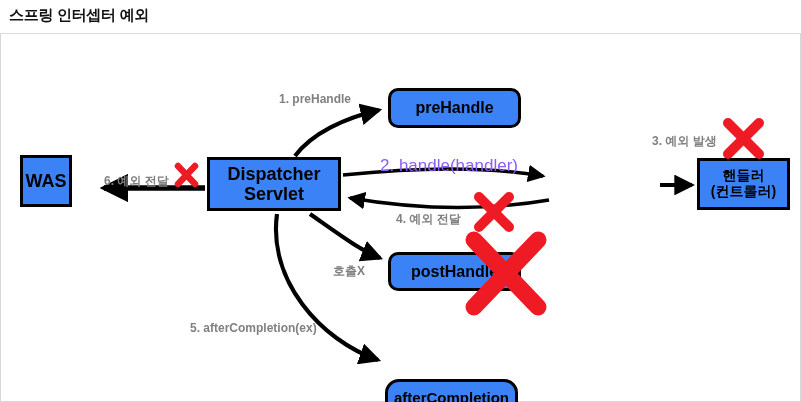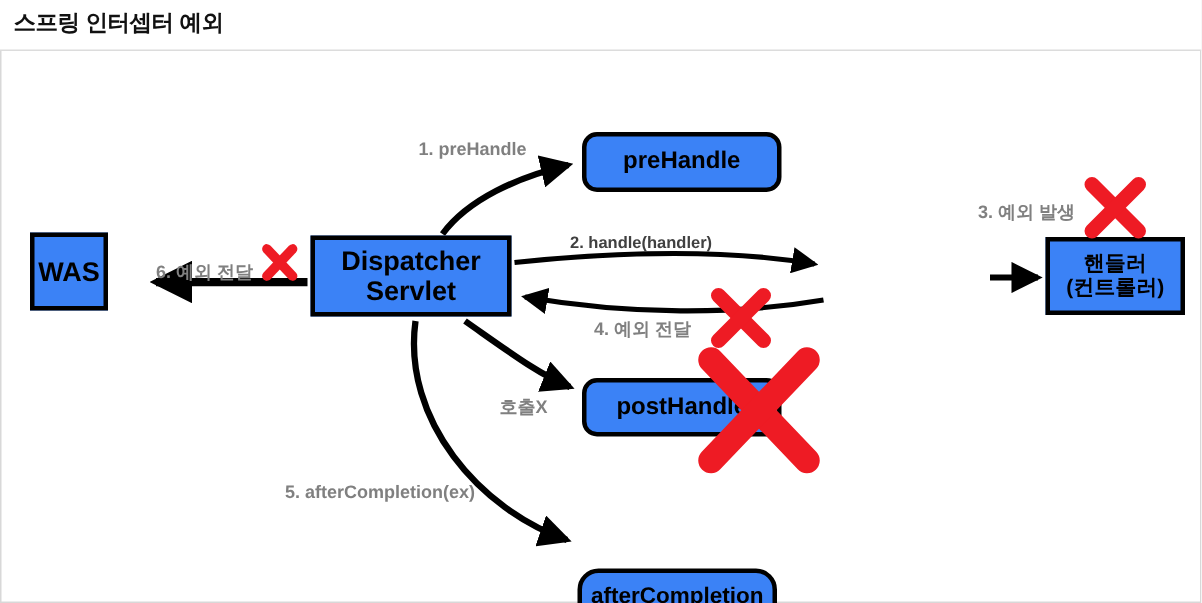--- a/index.html
+++ b/index.html
@@ -85,21 +85,21 @@
   
   .edge-label {
     position: absolute;
     font-size: 12px;
     font-weight: bold;
     color: #808080;
     white-space: nowrap;
     z-index: 4;
   }
   #lbl-prehandle   { left: 279px; top: 92px; }
-  #lbl-handle      { left: 380px; top: 156px; font-weight: bold; color: #404040; font-size: 11px;}
+  #lbl-handle      { left: 380px; top: 156px; font-weight: normal; color: #8b5cf6; font-size: 17px;}
   #lbl-exc-occur   { left: 652px; top: 133px; }
   #lbl-exc-4       { left: 396px; top: 211px; }
   #lbl-exc-6       { left: 104px; top: 173px; }
   #lbl-nocall      { left: 333px; top: 263px; }
   #lbl-aftercomp   { left: 190px; top: 321px; }
 
   
   #x-overlay { position: absolute; left:0; top:0; width: 801px; height: 402px; z-index: 6; pointer-events: none; }
 </style>
 </head>

